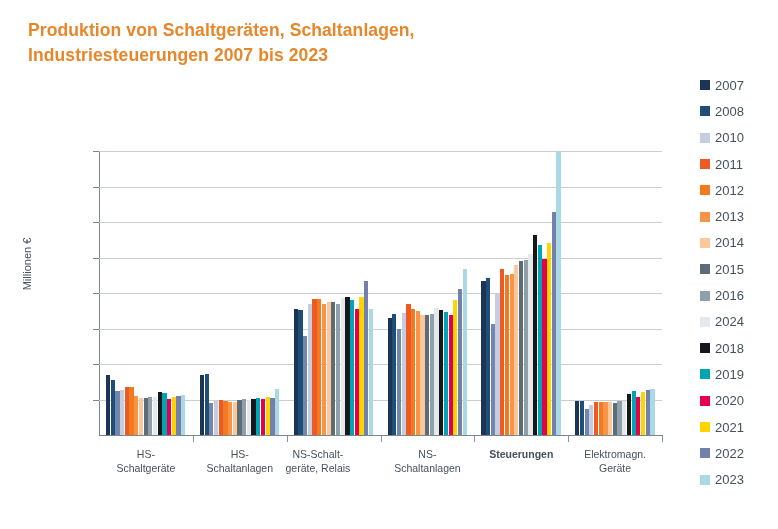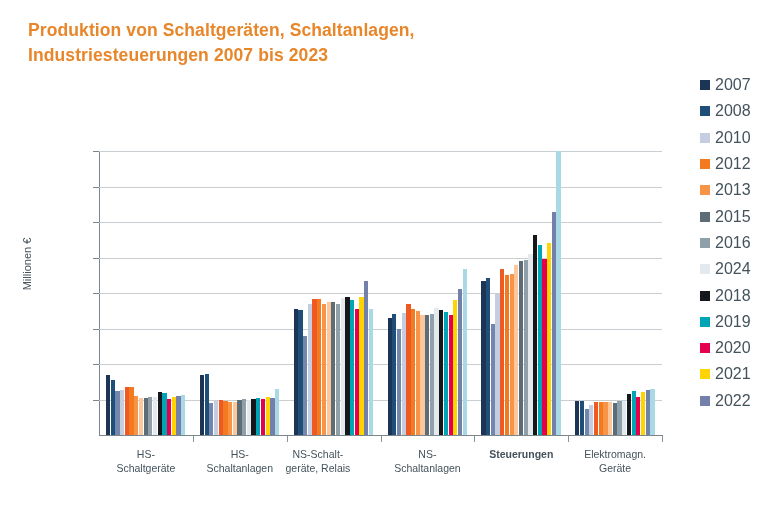--- a/index.html
+++ b/index.html
@@ -135,21 +135,21 @@
     align-items: center;
     height: 26.3px;
   }
   .legend-swatch {
     width: 10px;
     height: 10px;
     flex: 0 0 auto;
     margin-right: 5px;
   }
   .legend-label {
-    font-size: 16px;
+    font-size: 13px;
     color: #44525b;
   }
 </style>
 </head>
 <body>
 
 <div id="chart-title">Produktion von Schaltgeräten, Schaltanlagen,
 Industriesteuerungen 2007 bis 2023</div>
 
 <div id="plot-wrap">
@@ -330,28 +330,36 @@
     </div>
     <div class="legend-item">
       <span class="legend-swatch" style="background: rgb(31, 78, 121);"></span>
       <span class="legend-label">2008</span>
     </div>
     <div class="legend-item">
       <span class="legend-swatch" style="background: rgb(197, 205, 225);"></span>
       <span class="legend-label">2010</span>
     </div>
     <div class="legend-item">
+      <span class="legend-swatch" style="background: rgb(239, 90, 36);"></span>
+      <span class="legend-label">2011</span>
+    </div>
+    <div class="legend-item">
       <span class="legend-swatch" style="background: rgb(244, 122, 32);"></span>
       <span class="legend-label">2012</span>
     </div>
     <div class="legend-item">
       <span class="legend-swatch" style="background: rgb(247, 148, 72);"></span>
       <span class="legend-label">2013</span>
     </div>
     <div class="legend-item">
+      <span class="legend-swatch" style="background: rgb(251, 199, 155);"></span>
+      <span class="legend-label">2014</span>
+    </div>
+    <div class="legend-item">
       <span class="legend-swatch" style="background: rgb(92, 109, 120);"></span>
       <span class="legend-label">2015</span>
     </div>
     <div class="legend-item">
       <span class="legend-swatch" style="background: rgb(143, 160, 171);"></span>
       <span class="legend-label">2016</span>
     </div>
     <div class="legend-item">
       <span class="legend-swatch" style="background: rgb(227, 233, 236);"></span>
       <span class="legend-label">2024</span>
@@ -369,13 +377,17 @@
       <span class="legend-label">2020</span>
     </div>
     <div class="legend-item">
       <span class="legend-swatch" style="background: rgb(255, 212, 0);"></span>
       <span class="legend-label">2021</span>
     </div>
     <div class="legend-item">
       <span class="legend-swatch" style="background: rgb(114, 128, 171);"></span>
       <span class="legend-label">2022</span>
     </div>
+    <div class="legend-item">
+      <span class="legend-swatch" style="background: rgb(169, 217, 229);"></span>
+      <span class="legend-label">2023</span>
+    </div>
   </div>
 
 </body></html>

